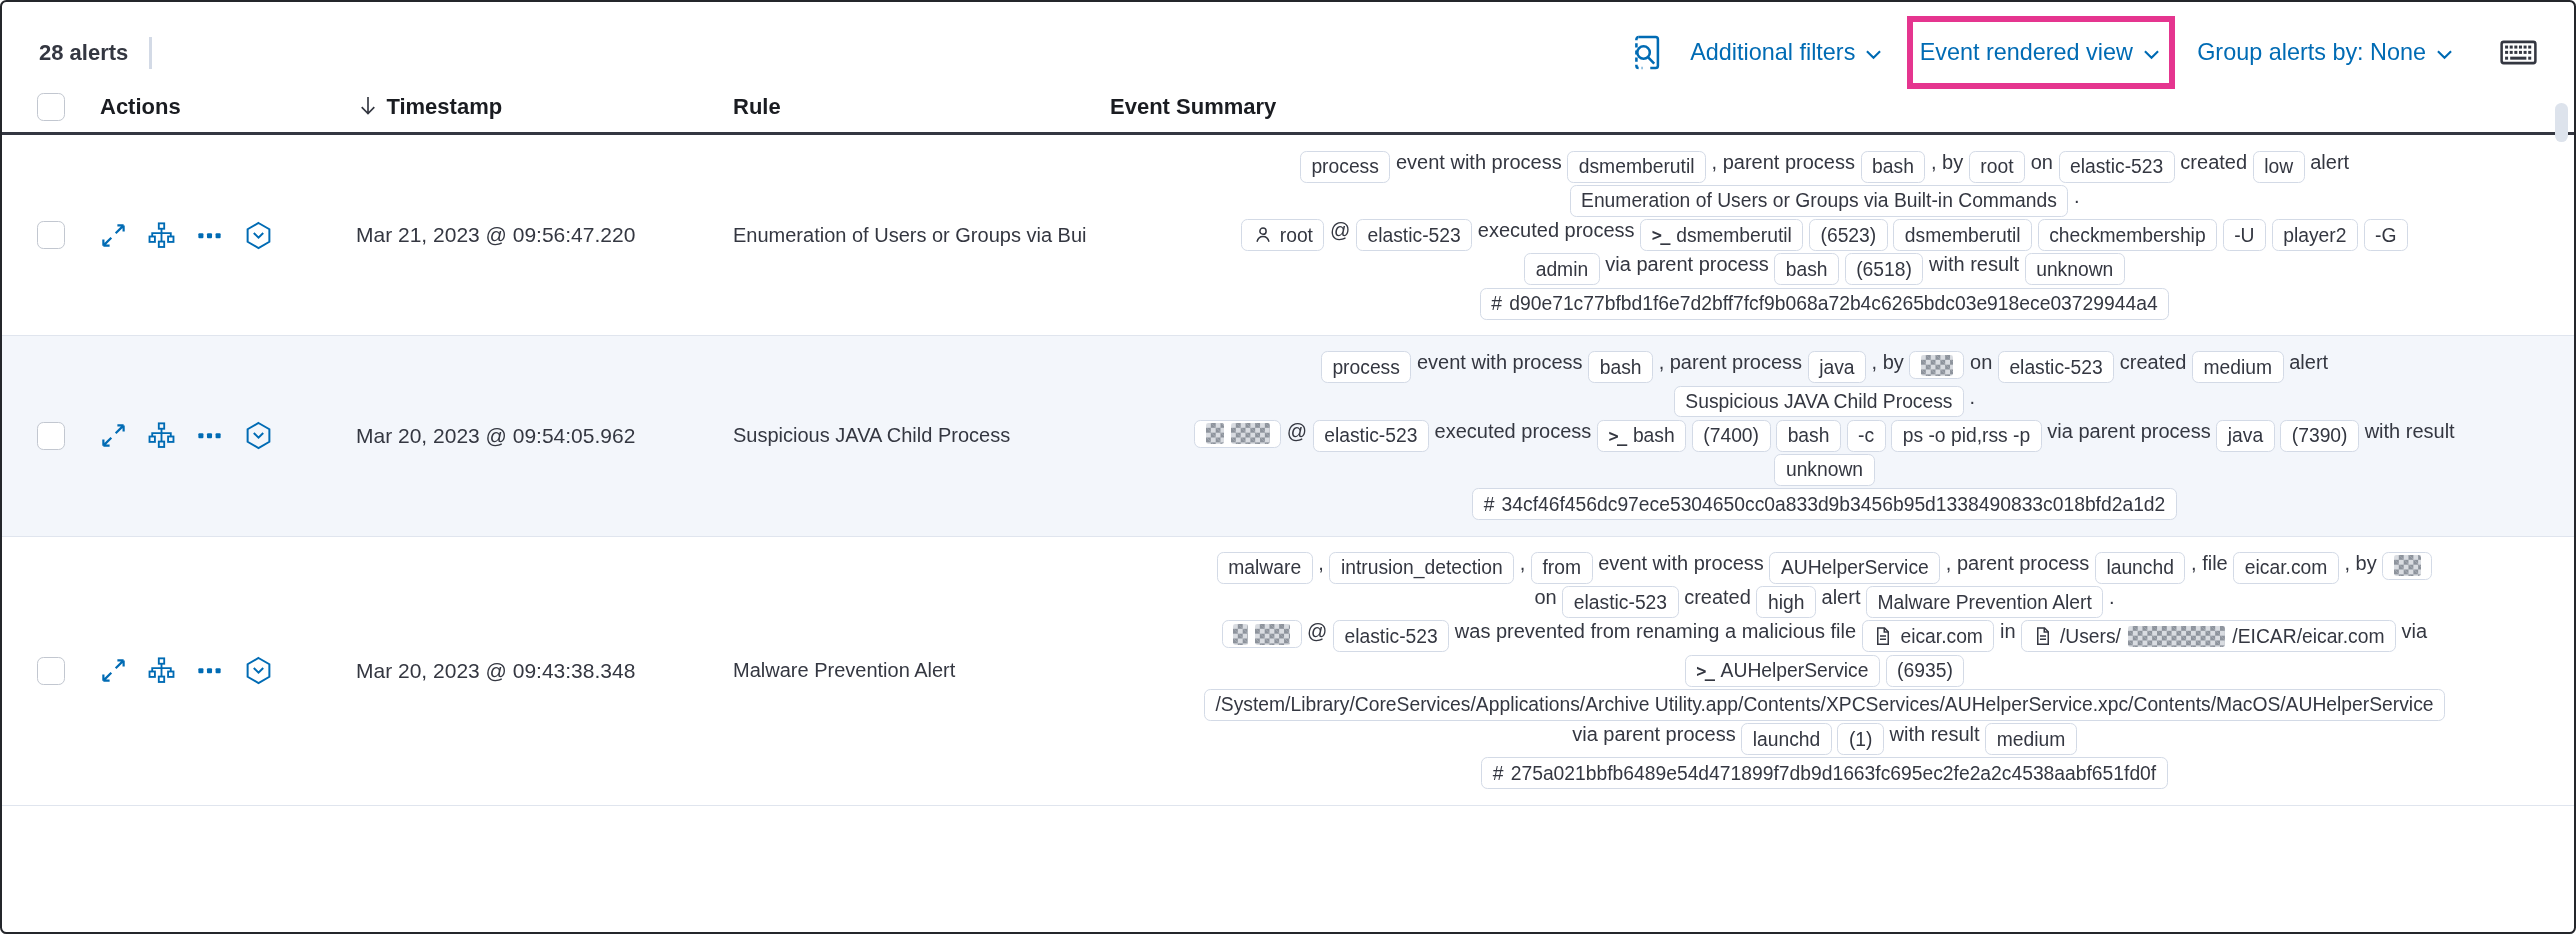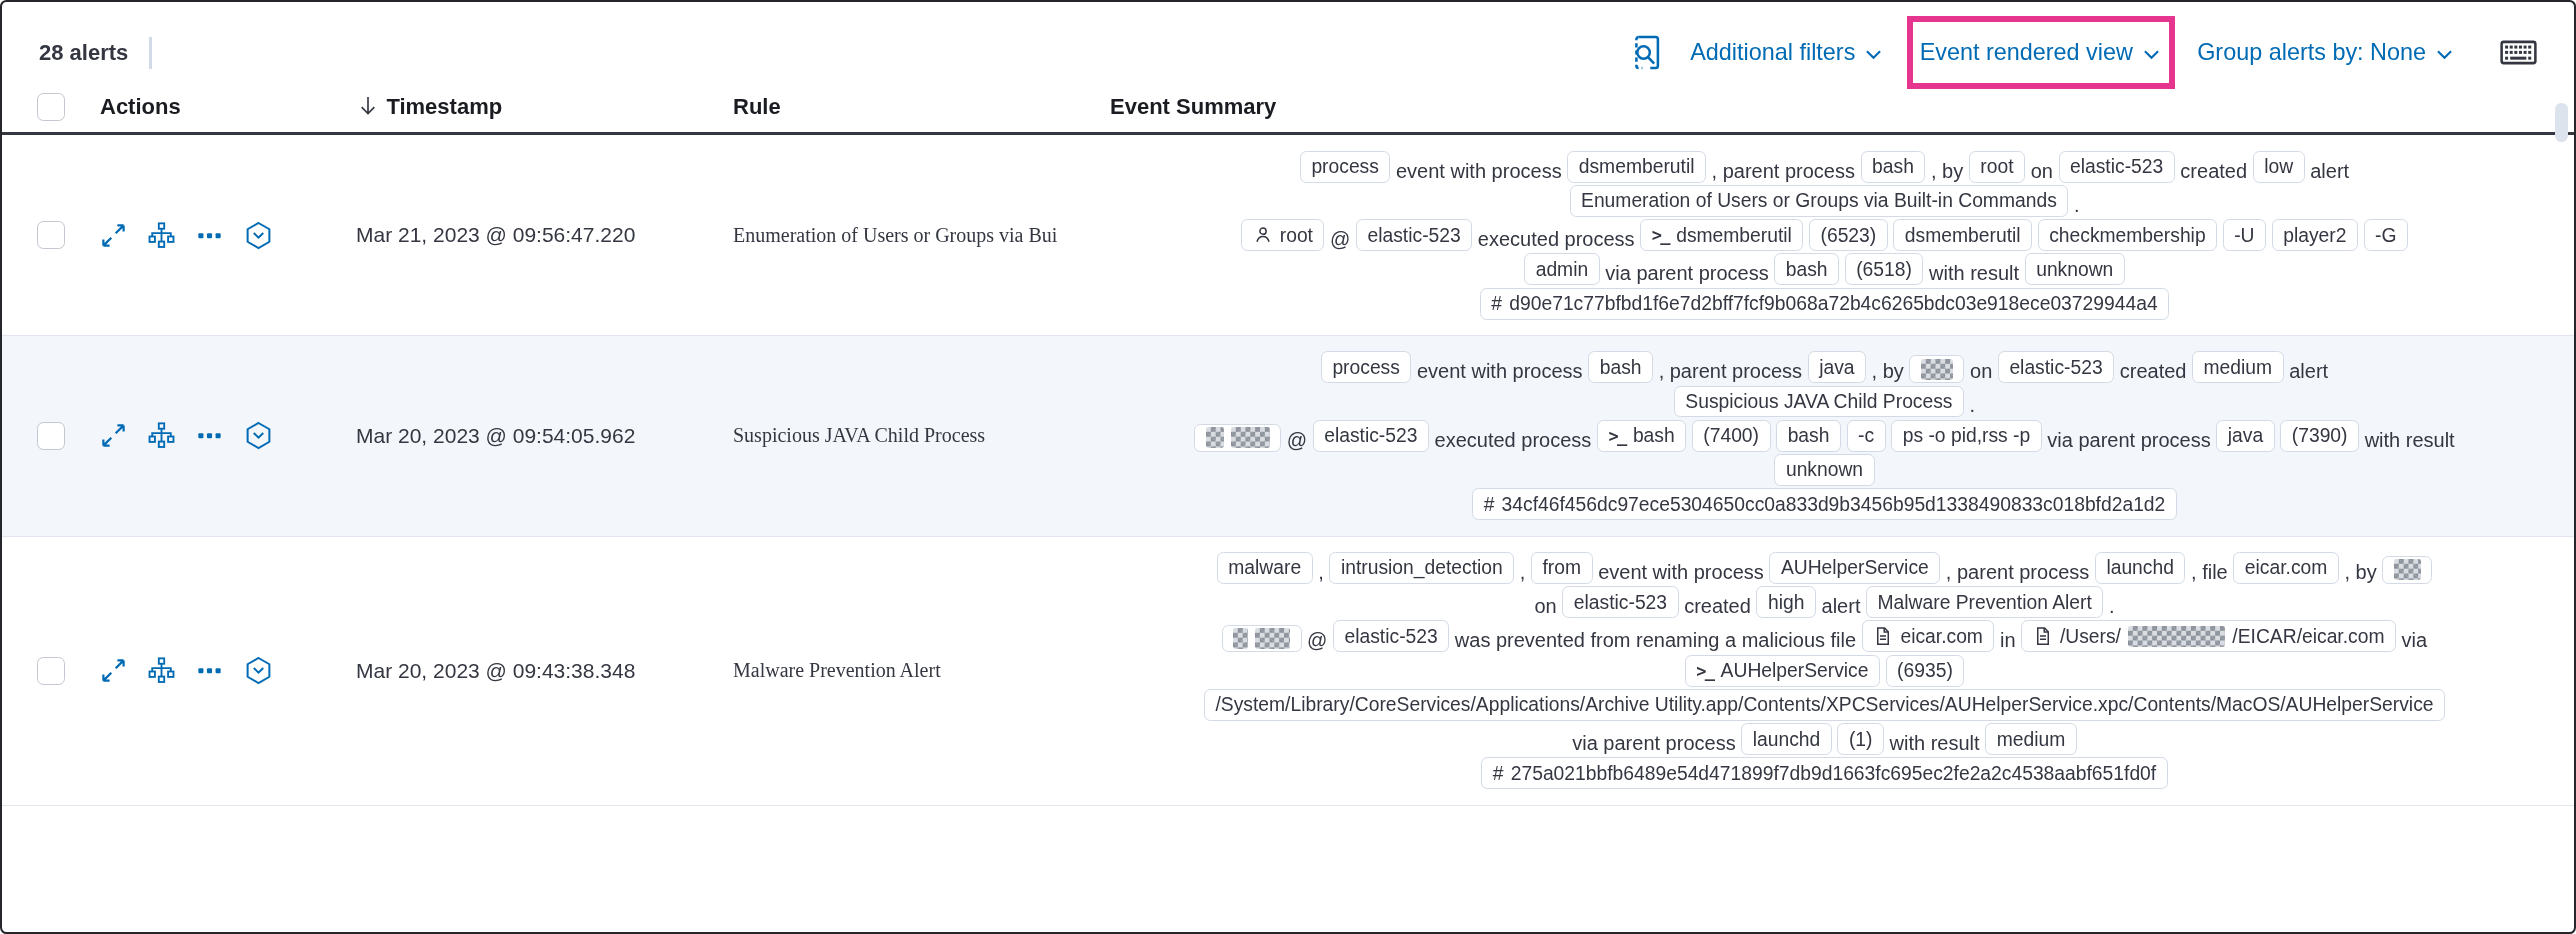--- a/index.html
+++ b/index.html
@@ -27,23 +27,23 @@
   .grid{display:grid;grid-template-columns:63px 256px 377px 377px 1fr;padding:0 35px;align-items:center;}
   .thead{height:50px;border-bottom:3.2px solid #343741;}
   .th{font-size:22px;font-weight:700;color:#1a1c21;display:flex;align-items:flex-start;gap:6.4px;}
   .checkbox{width:26px;height:26px;border:1.6px solid #c2c7d0;border-radius:6.4px;background:#fff;cursor:pointer;}
   .sorticon{display:inline-flex;color:#343741;}
   .row{border-bottom:1.6px solid #e0e5ee;}
   .row.striped{background:var(--stripe);}
   .acts{display:flex;align-items:center;gap:21px;}
   .abtn{display:inline-flex;color:var(--blue);cursor:pointer;}
   .tstext{font-size:21px;color:var(--text);white-space:nowrap;}
-  .ruletext{font-size:20px;color:var(--text);white-space:nowrap;overflow:hidden;font-family:Liberation Serif, serif;}
+  .ruletext{font-size:20px;color:var(--text);white-space:nowrap;overflow:hidden;}
   .c-sum{padding:13px 0;}
-  .sum-line{display:flex;justify-content:center;align-items:flex-end;gap:5.6px;margin:2.4px 0;flex-wrap:wrap;}
+  .sum-line{display:flex;justify-content:center;align-items:flex-start;gap:5.6px;margin:2.4px 0;flex-wrap:wrap;}
   .sum-text{font-size:20px;color:var(--text);white-space:nowrap;}
   .badge{display:inline-flex;align-items:center;gap:7.2px;border:1.6px solid var(--badge-border);border-radius:6.4px;
     background:#fff;padding:2.4px 10.5px;font-size:19.3px;font-weight:500;color:var(--text);line-height:1.3;white-space:nowrap;}
   .badge .bicon{display:inline-flex;align-items:center;color:#343741;}
   .term{font-family:"DejaVu Sans Mono",monospace;font-size:17px;font-weight:700;letter-spacing:-1.6px;}
   .hashg{font-size:19.3px;font-weight:500;}
   .px{display:inline-block;height:21px;border-radius:2.4px;vertical-align:middle;
     background-image:
       linear-gradient(45deg,#8d939c 25%,transparent 25%,transparent 75%,#8d939c 75%),
       linear-gradient(45deg,#8d939c 25%,#d9dce1 25%,#d9dce1 75%,#8d939c 75%);

